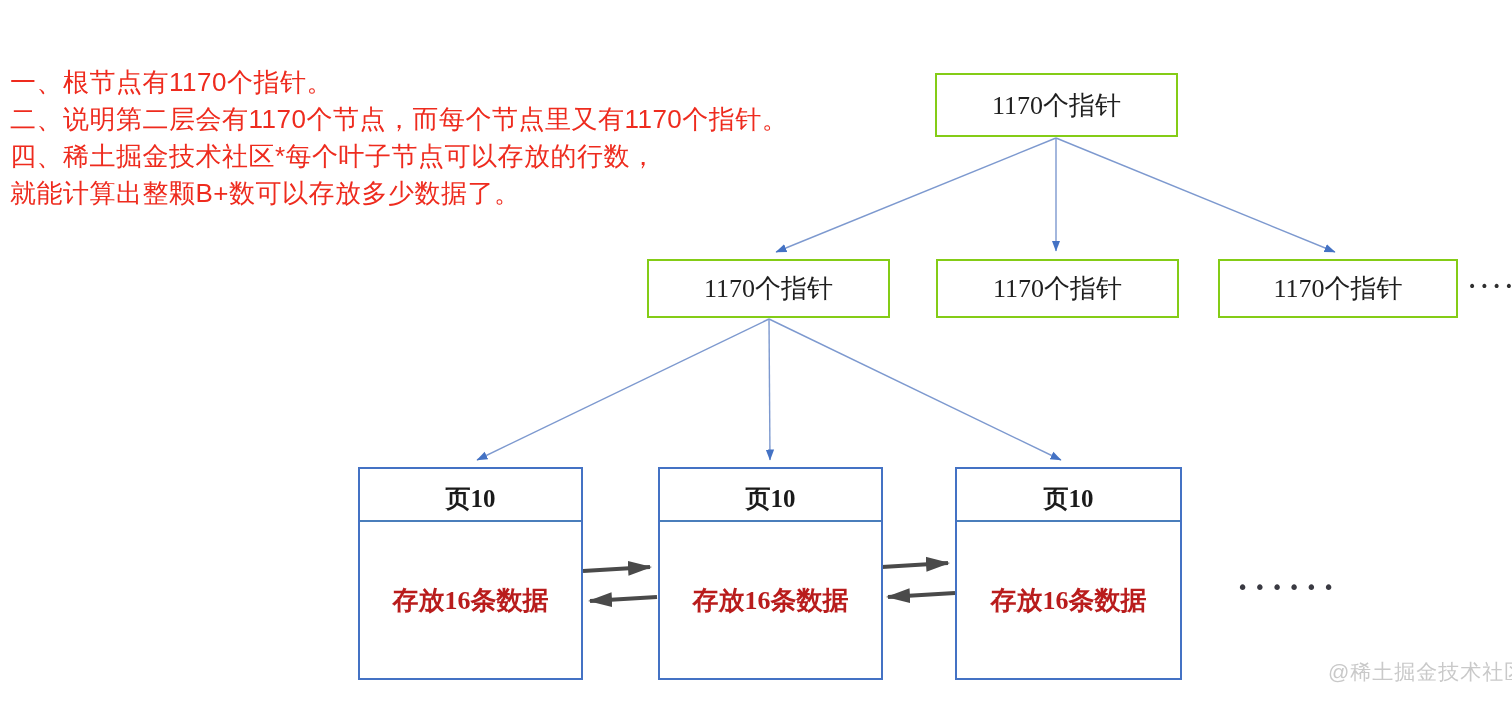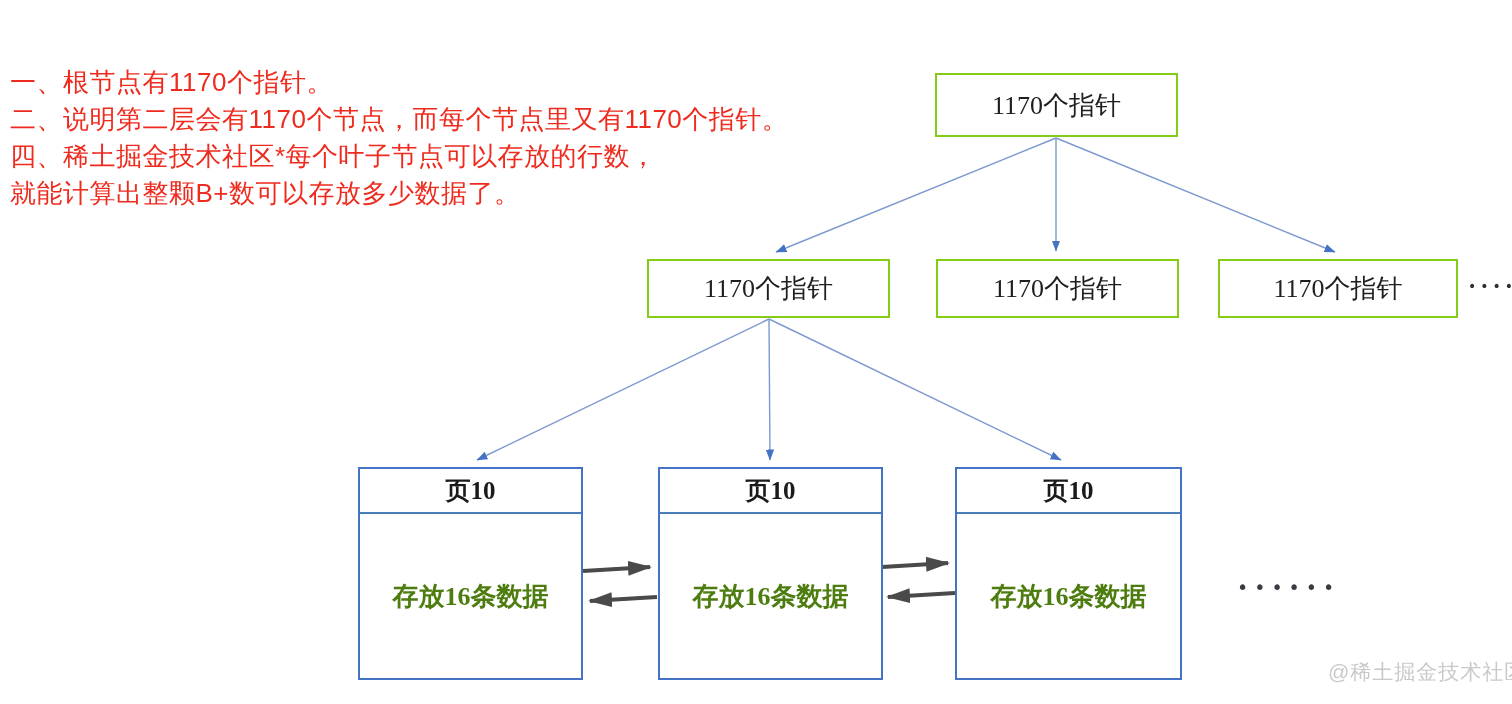--- a/index.html
+++ b/index.html
@@ -69,30 +69,31 @@
     height: 45px;
     width: 100%;
     border-bottom: 2px solid #4a7ebb;
     display: flex;
     align-items: center;
     justify-content: center;
     font-family: "Liberation Serif", "DejaVu Serif", serif;
     font-weight: 700;
     font-size: 25px;
     color: #1a1a1a;
+    margin-top: 8px;
   }
   .leaf-body {
     flex: 1;
     display: flex;
     align-items: center;
     justify-content: center;
     font-family: "Liberation Serif", "DejaVu Serif", serif;
     font-weight: 700;
     font-size: 26px;
-    color: #4d7c0f;
+    color: #b91c1c;
     white-space: nowrap;
   }
   
   .ellipsis-top {
     position: absolute;
     left: 1468px;
     top: 278px;
     font-size: 14px;
     letter-spacing: 4px;
     color: #2f2f2f;

